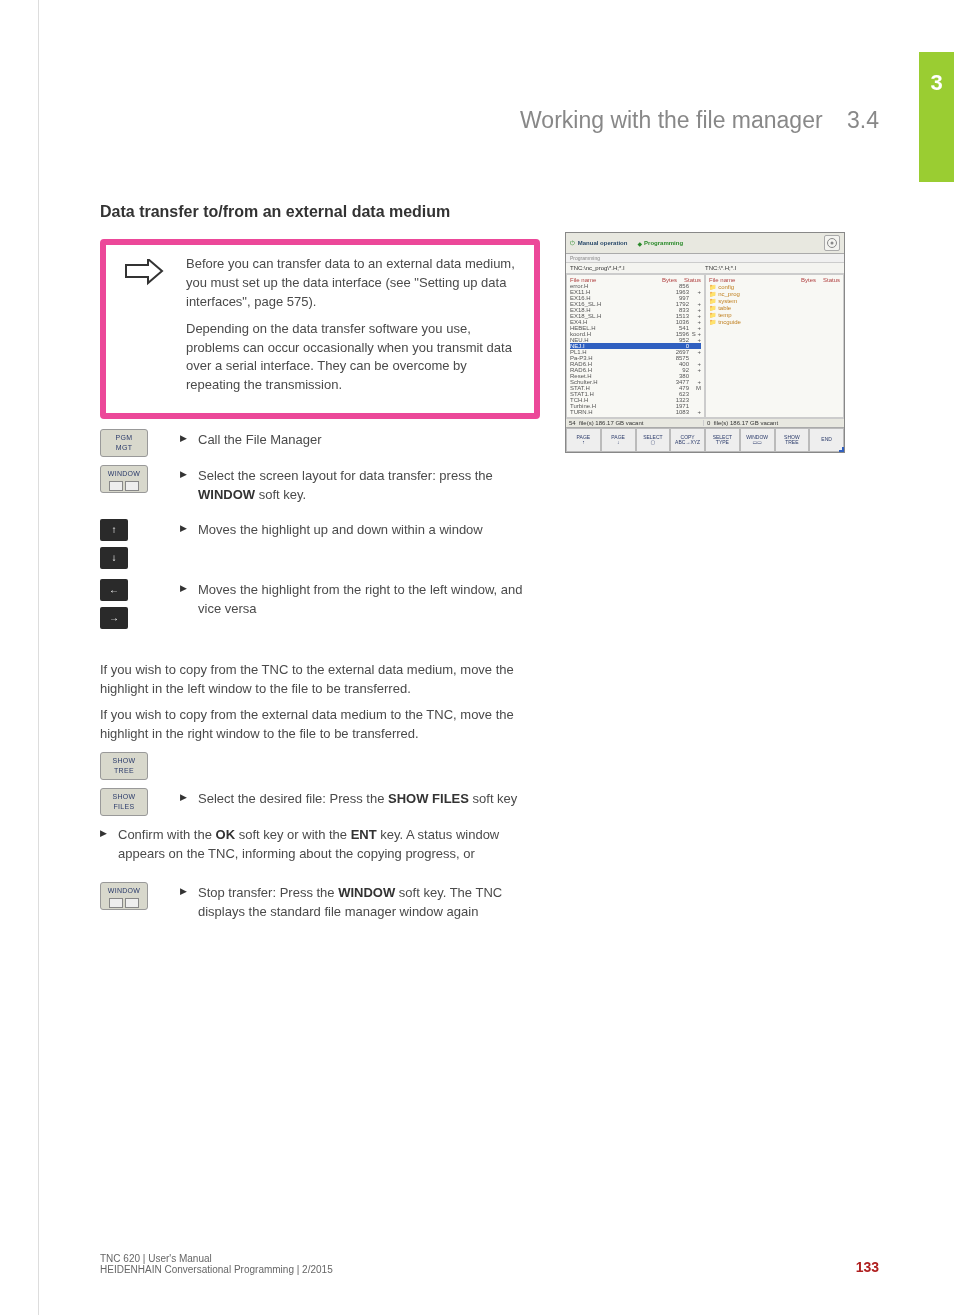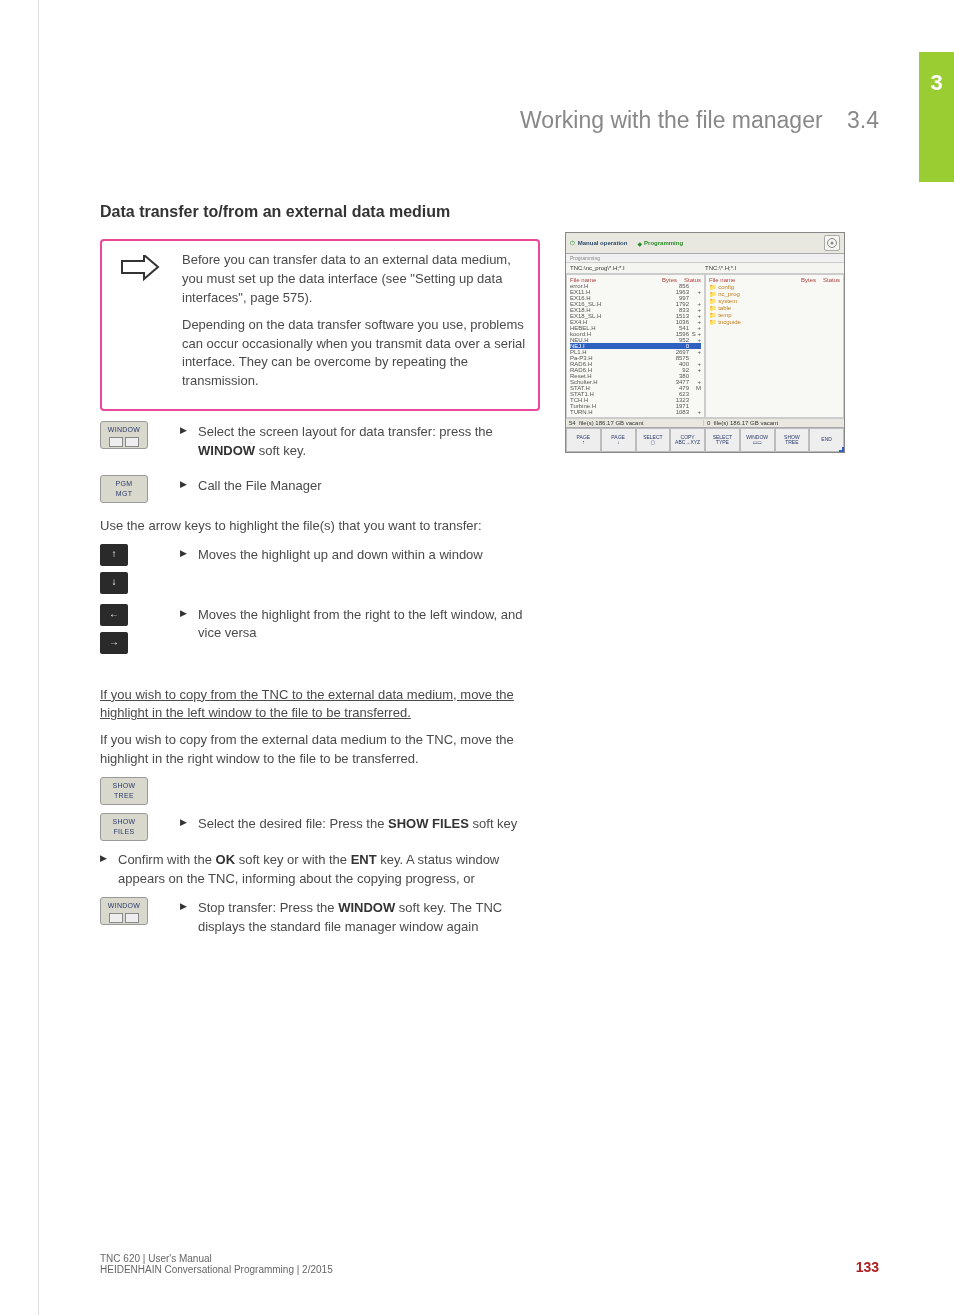--- a/index.html
+++ b/index.html
@@ -48,21 +48,21 @@
     font-size: 13px;
     line-height: 1.45;
   }
   h2 {
     font-size: 16px;
     font-weight: bold;
     color: #333;
     margin-bottom: 16px;
   }
   .note-box {
-    border: 2px solid #ec4899;
+    border: 6px solid #ec4899;
     border-radius: 4px;
     padding: 10px 12px 10px 80px;
     position: relative;
     margin-bottom: 10px;
     min-height: 90px;
   }
   .note-icon {
     position: absolute;
     left: 18px;
     top: 14px;
@@ -226,48 +226,47 @@
   <div class="note-box">
     <svg class="note-icon" viewBox="0 0 40 30">
       <path d="M2 6 H24 V0 L38 12 L24 24 V18 H2 Z" fill="none" stroke="#333" stroke-width="2"></path>
     </svg>
     <div class="para">Before you can transfer data to an external data medium, you must set up the data interface (see "Setting up data interfaces", page 575).</div>
     <div class="para">Depending on the data transfer software you use, problems can occur occasionally when you transmit data over a serial interface. They can be overcome by repeating the transmission.</div>
   </div>
 
   <div class="row">
     <div class="keycell">
+      <div class="softkey">
+          <span style="white-space:pre-line;">PGM
+MGT</span>
+        </div>
+    </div>
+    <div class="textcell">
+      <div class="bullet-item">Call the File Manager</div>
+    </div>
+  </div>
+
+  <div class="row">
+    <div class="keycell">
       <div class="softkey window">
         <span>WINDOW</span>
         <div class="winicons">
           <div class="winpane"></div>
             <div class="winpane"></div>
         </div>
       </div>
     </div>
     <div class="textcell">
       <div class="bullet-item">
         <span>Select the screen layout for data transfer: press the </span><b>WINDOW</b><span> soft key.</span>
       </div>
     </div>
   </div>
 
-  <div class="row">
-    <div class="keycell">
-      <div class="softkey">
-          <span style="white-space:pre-line;">PGM
-MGT</span>
-        </div>
-    </div>
-    <div class="textcell">
-      <div class="bullet-item">Call the File Manager</div>
-    </div>
-  </div>
-
-  <div class="para" style="margin-top:14px;">Use the arrow keys to highlight the file(s) that you want to transfer:</div>
 
   <div class="row">
     <div class="keycell">
       <div class="arrowkey">↑</div>
       <div class="arrowkey">↓</div>
     </div>
     <div class="textcell">
       <div class="bullet-item">Moves the highlight up and down within a window</div>
     </div>
   </div>
@@ -275,21 +274,21 @@
   <div class="row" style="margin-top:10px;">
     <div class="keycell">
       <div class="arrowkey">←</div>
       <div class="arrowkey">→</div>
     </div>
     <div class="textcell">
       <div class="bullet-item">Moves the highlight from the right to the left window, and vice versa</div>
     </div>
   </div>
 
-  <div class="para" style="margin-top:32px;text-decoration:underline;">If you wish to copy from the TNC to the external data medium, move the highlight in the left window to the file to be transferred.</div>
+  <div class="para" style="margin-top:32px;">If you wish to copy from the TNC to the external data medium, move the highlight in the left window to the file to be transferred.</div>
   <div class="para">If you wish to copy from the external data medium to the TNC, move the highlight in the right window to the file to be transferred.</div>
 
   <div class="row">
     <div class="keycell">
       <div class="softkey">
           <span style="white-space:pre-line;">SHOW
 TREE</span>
         </div>
     </div>
     <div class="textcell">
@@ -308,21 +307,21 @@
         <span>Select the desired file: Press the </span><b>SHOW FILES</b><span> soft key</span>
       </div>
     </div>
   </div>
 
 
   <div class="bullet-item" style="margin-top:10px;">
     <span>Confirm with the </span><b>OK</b><span> soft key or with the </span><b>ENT</b><span> key. A status window appears on the TNC, informing about the copying progress, or</span>
   </div>
 
-  <div class="row" style="margin-top:8px;">
+  <div class="row" style="margin-top:18px;">
     <div class="keycell">
       <div class="softkey window">
         <span>WINDOW</span>
         <div class="winicons">
           <div class="winpane"></div>
             <div class="winpane"></div>
         </div>
       </div>
     </div>
     <div class="textcell">

